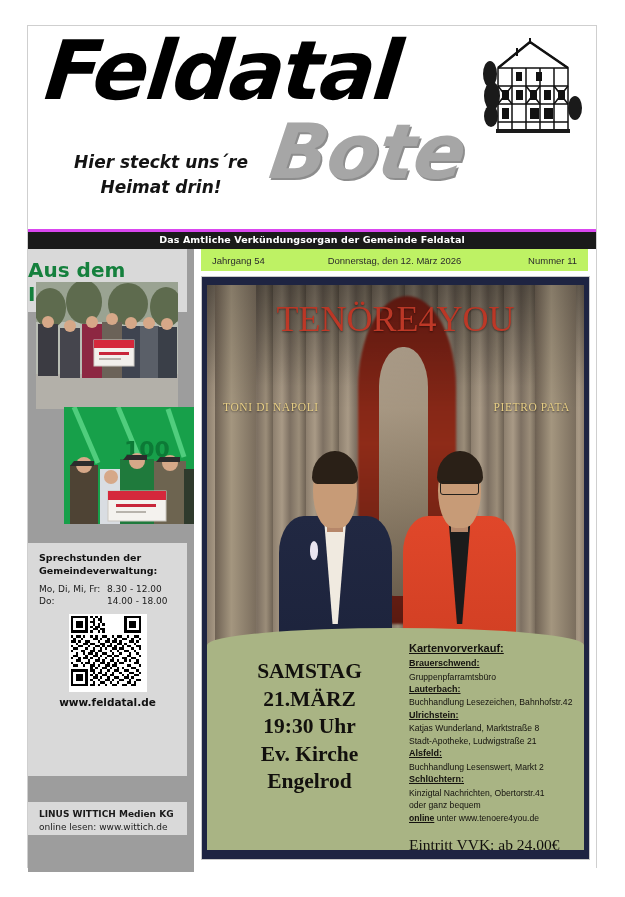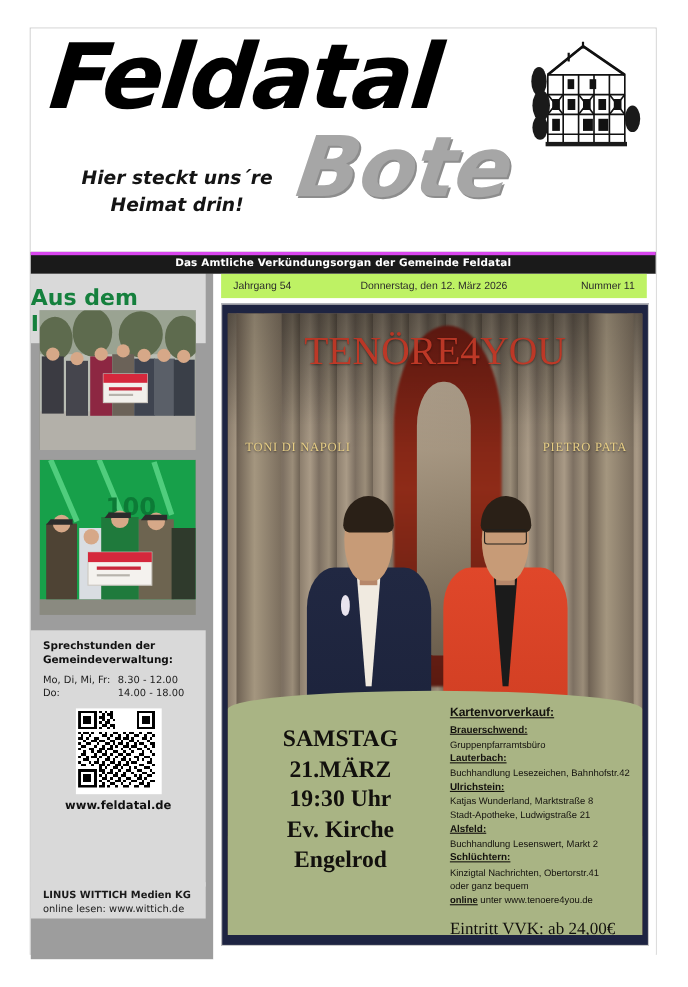--- a/index.html
+++ b/index.html
@@ -125,30 +125,30 @@
     color: #15803d;
   }
   .photo {
     position: absolute;
     left: 8px;
     width: 142px;
     background: #8a8a80;
     overflow: hidden;
   }
   .photo.p1 { top: 33px; height: 127px; }
-  .photo.p2 { top: 169px; height: 141px; }
+  .photo.p2 { top: 158px; height: 117px; margin-left: 28px; }
 
   .sb-box {
     position: absolute;
     left: 0;
     width: 159px;
     background: #d9d9d9;
     box-sizing: border-box;
   }
-  .sb-box.hours { top: 324px; height: 233px; padding: 9px 11px 0 11px; }
+  .sb-box.hours { top: 294px; height: 233px; padding: 9px 11px 0 11px; }
   .sb-box.footer { top: 553px; height: 33px; padding: 6px 0 0 11px; }
 
   .hrs-title {
     font-family: "DejaVu Sans", sans-serif;
     font-size: 9.5px;
     font-weight: bold;
     color: #111;
     line-height: 1.35;
     margin-bottom: 5px;
   }

